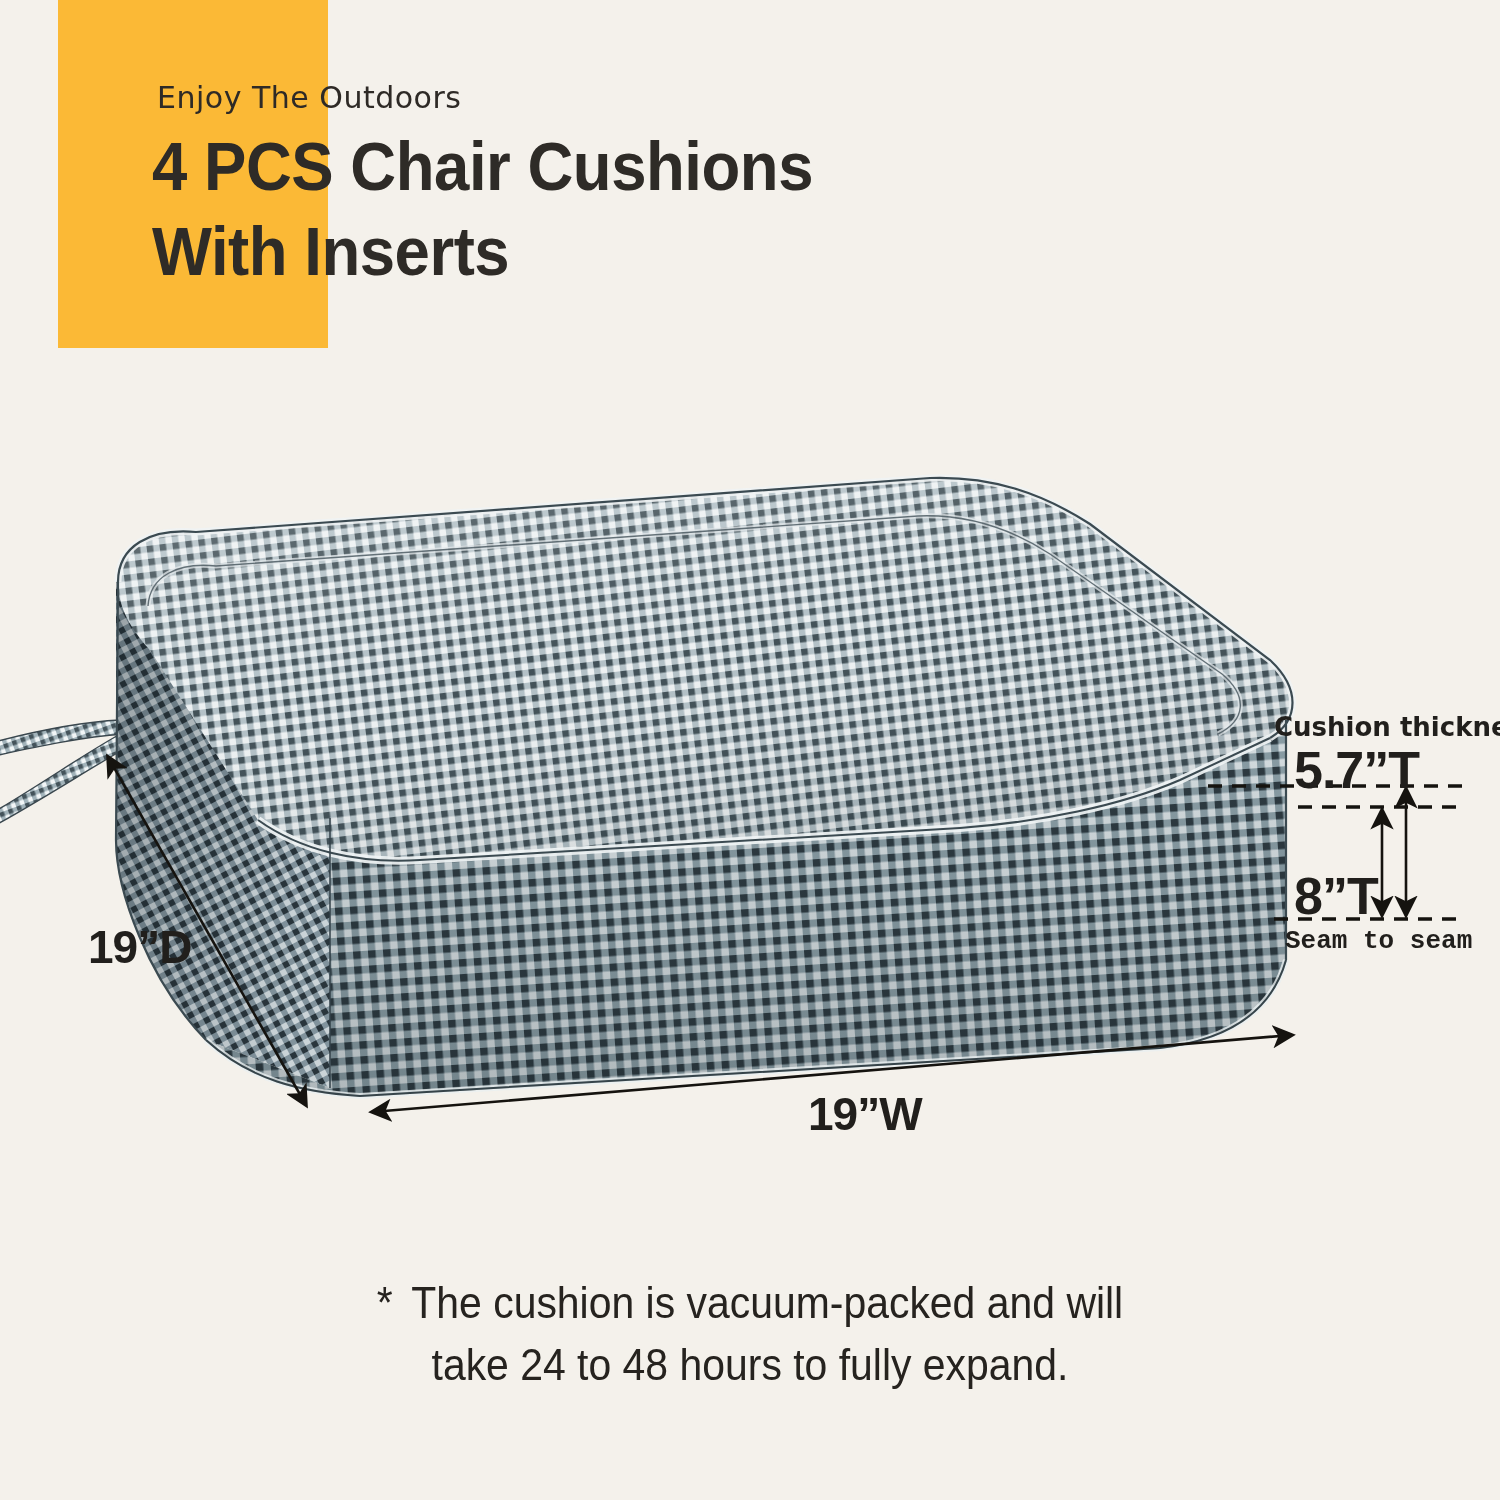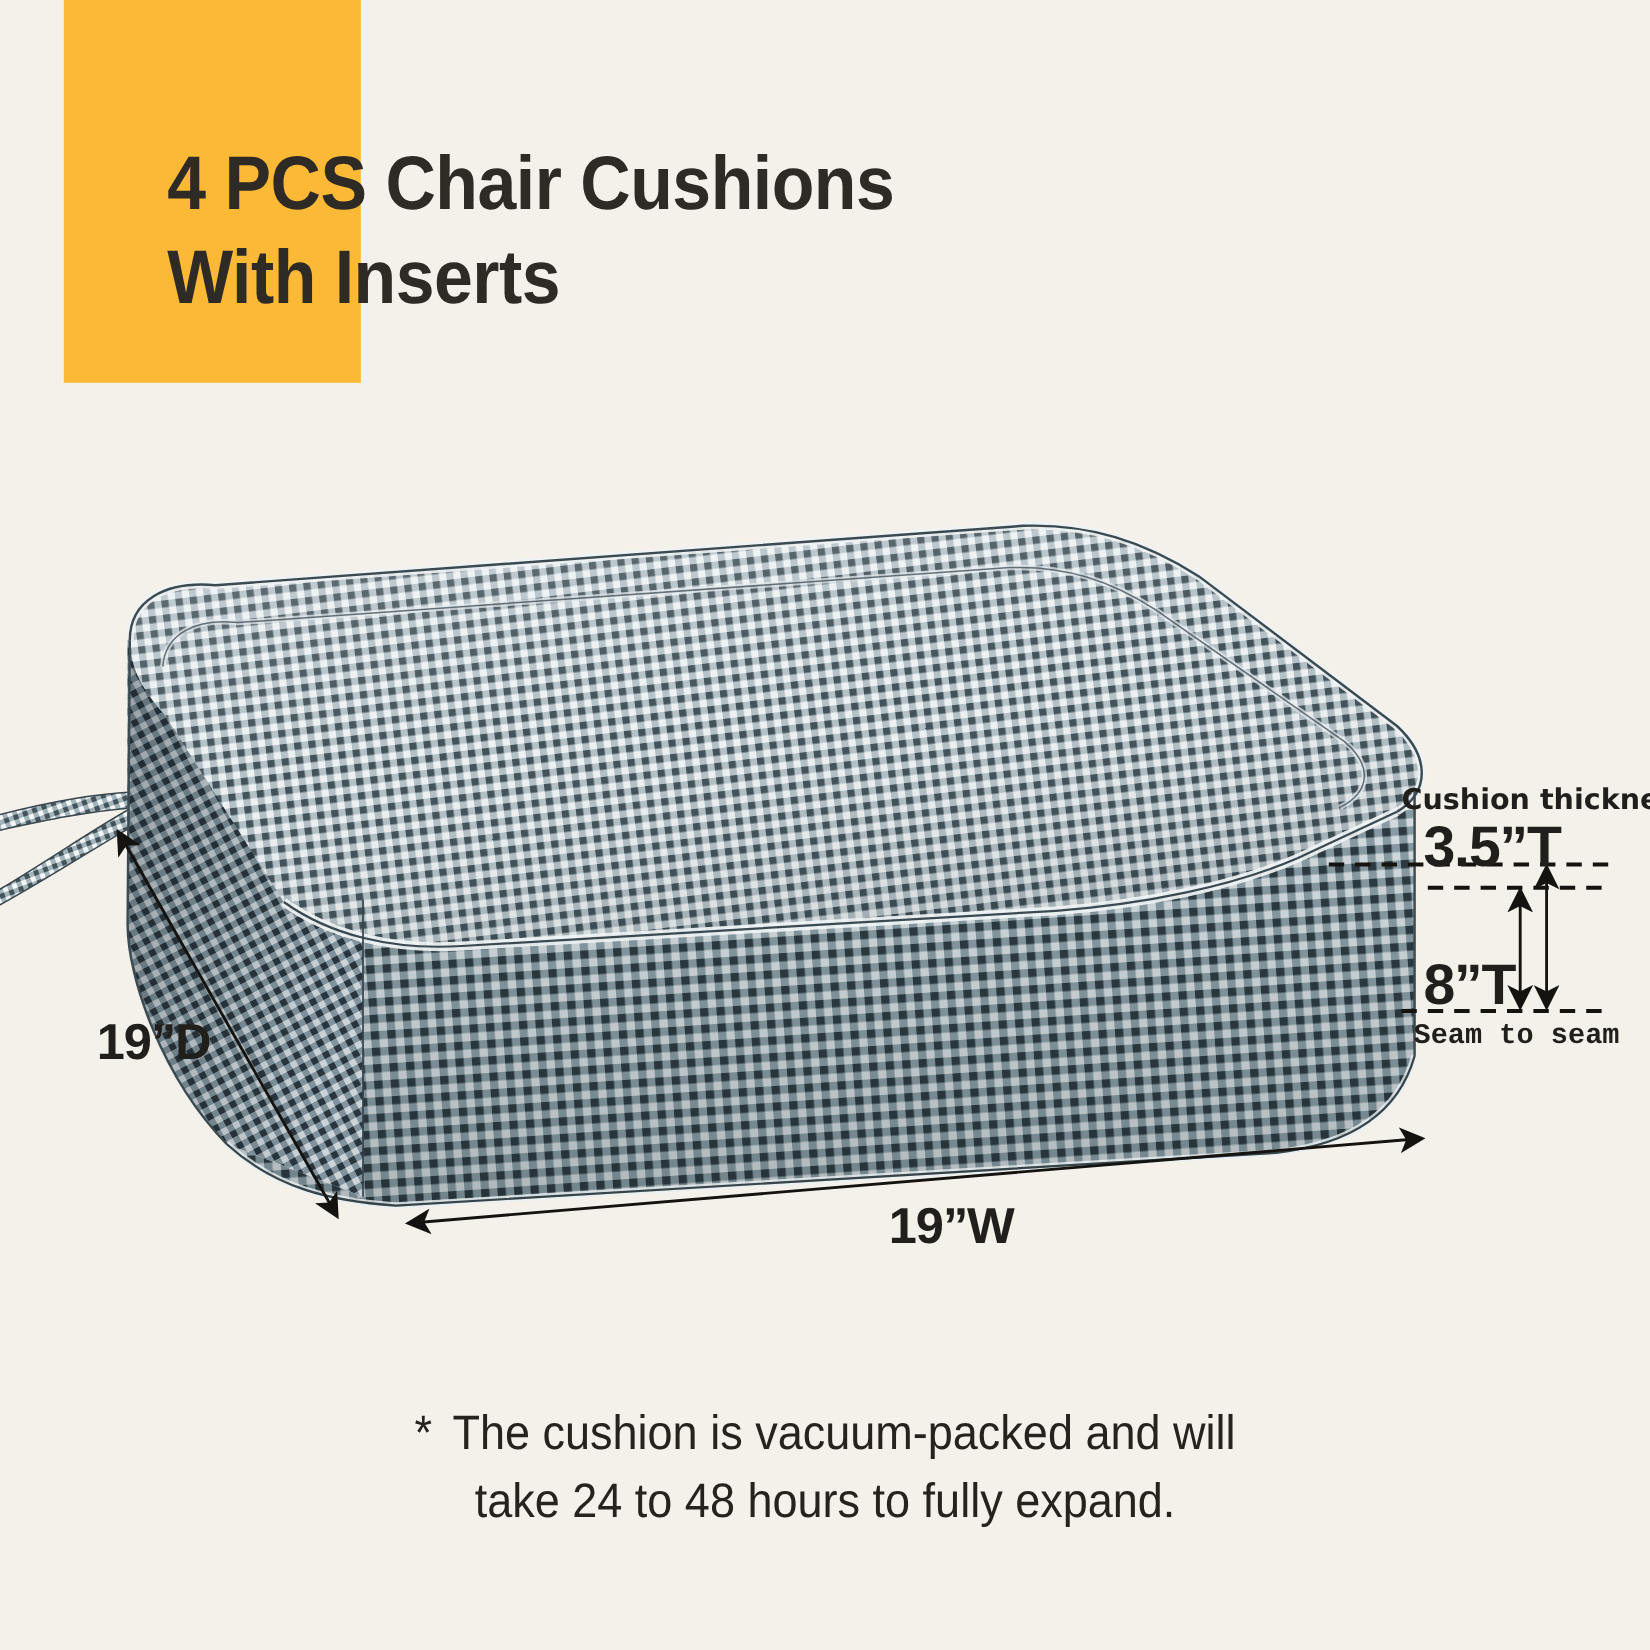--- a/index.html
+++ b/index.html
@@ -62,20 +62,21 @@
     font-family:"Liberation Sans", sans-serif;
   }
   .footnote .star{letter-spacing:20px;}
 </style>
 </head>
 <body>
 
 <div id="stage">
 
   <div class="yellow-block"></div>
+  <div class="eyebrow">Enjoy The Outdoors</div>
   <div class="headline">4 PCS Chair Cushions
 With Inserts</div>
 
   <div id="cushion-wrap">
     <svg width="1500" height="720" viewBox="0 0 1500 720">
       <defs>
 
         <pattern id="ging-top" width="13" height="13" patternUnits="userSpaceOnUse" patternTransform="rotate(-7)">
           <rect width="13" height="13" fill="#EDF1F2"></rect>
           <rect width="6.5" height="13" fill="#9FB0B6" opacity="0.75"></rect>
@@ -257,20 +258,20 @@
     <line x1="1274" y1="919" x2="1466" y2="919" stroke="#15130F" stroke-width="3.6" stroke-dasharray="14 10"></line>
 
     <line x1="1382" y1="810" x2="1382" y2="915" stroke="#15130F" stroke-width="2.6" marker-start="url(#arrH)" marker-end="url(#arrH)"></line>
 
     <line x1="1406" y1="789" x2="1406" y2="915" stroke="#15130F" stroke-width="2.6" marker-start="url(#arrH)" marker-end="url(#arrH)"></line>
   </svg>
 
   <div class="dim dim-depth">19”D</div>
   <div class="dim dim-width">19”W</div>
   <div class="thick-caption">Cushion thickness</div>
-  <div class="dim dim-t35">3.5”T</div>
+  <div class="dim dim-t35">5.7”T</div>
   <div class="dim dim-t3">8”T</div>
   <div class="seam-caption">Seam to seam</div>
 
   <div class="footnote"><span class="star">*</span><span>The cushion is vacuum-packed and will
 take 24 to 48 hours to fully expand.</span></div>
 
 </div>
 
 </body></html>

